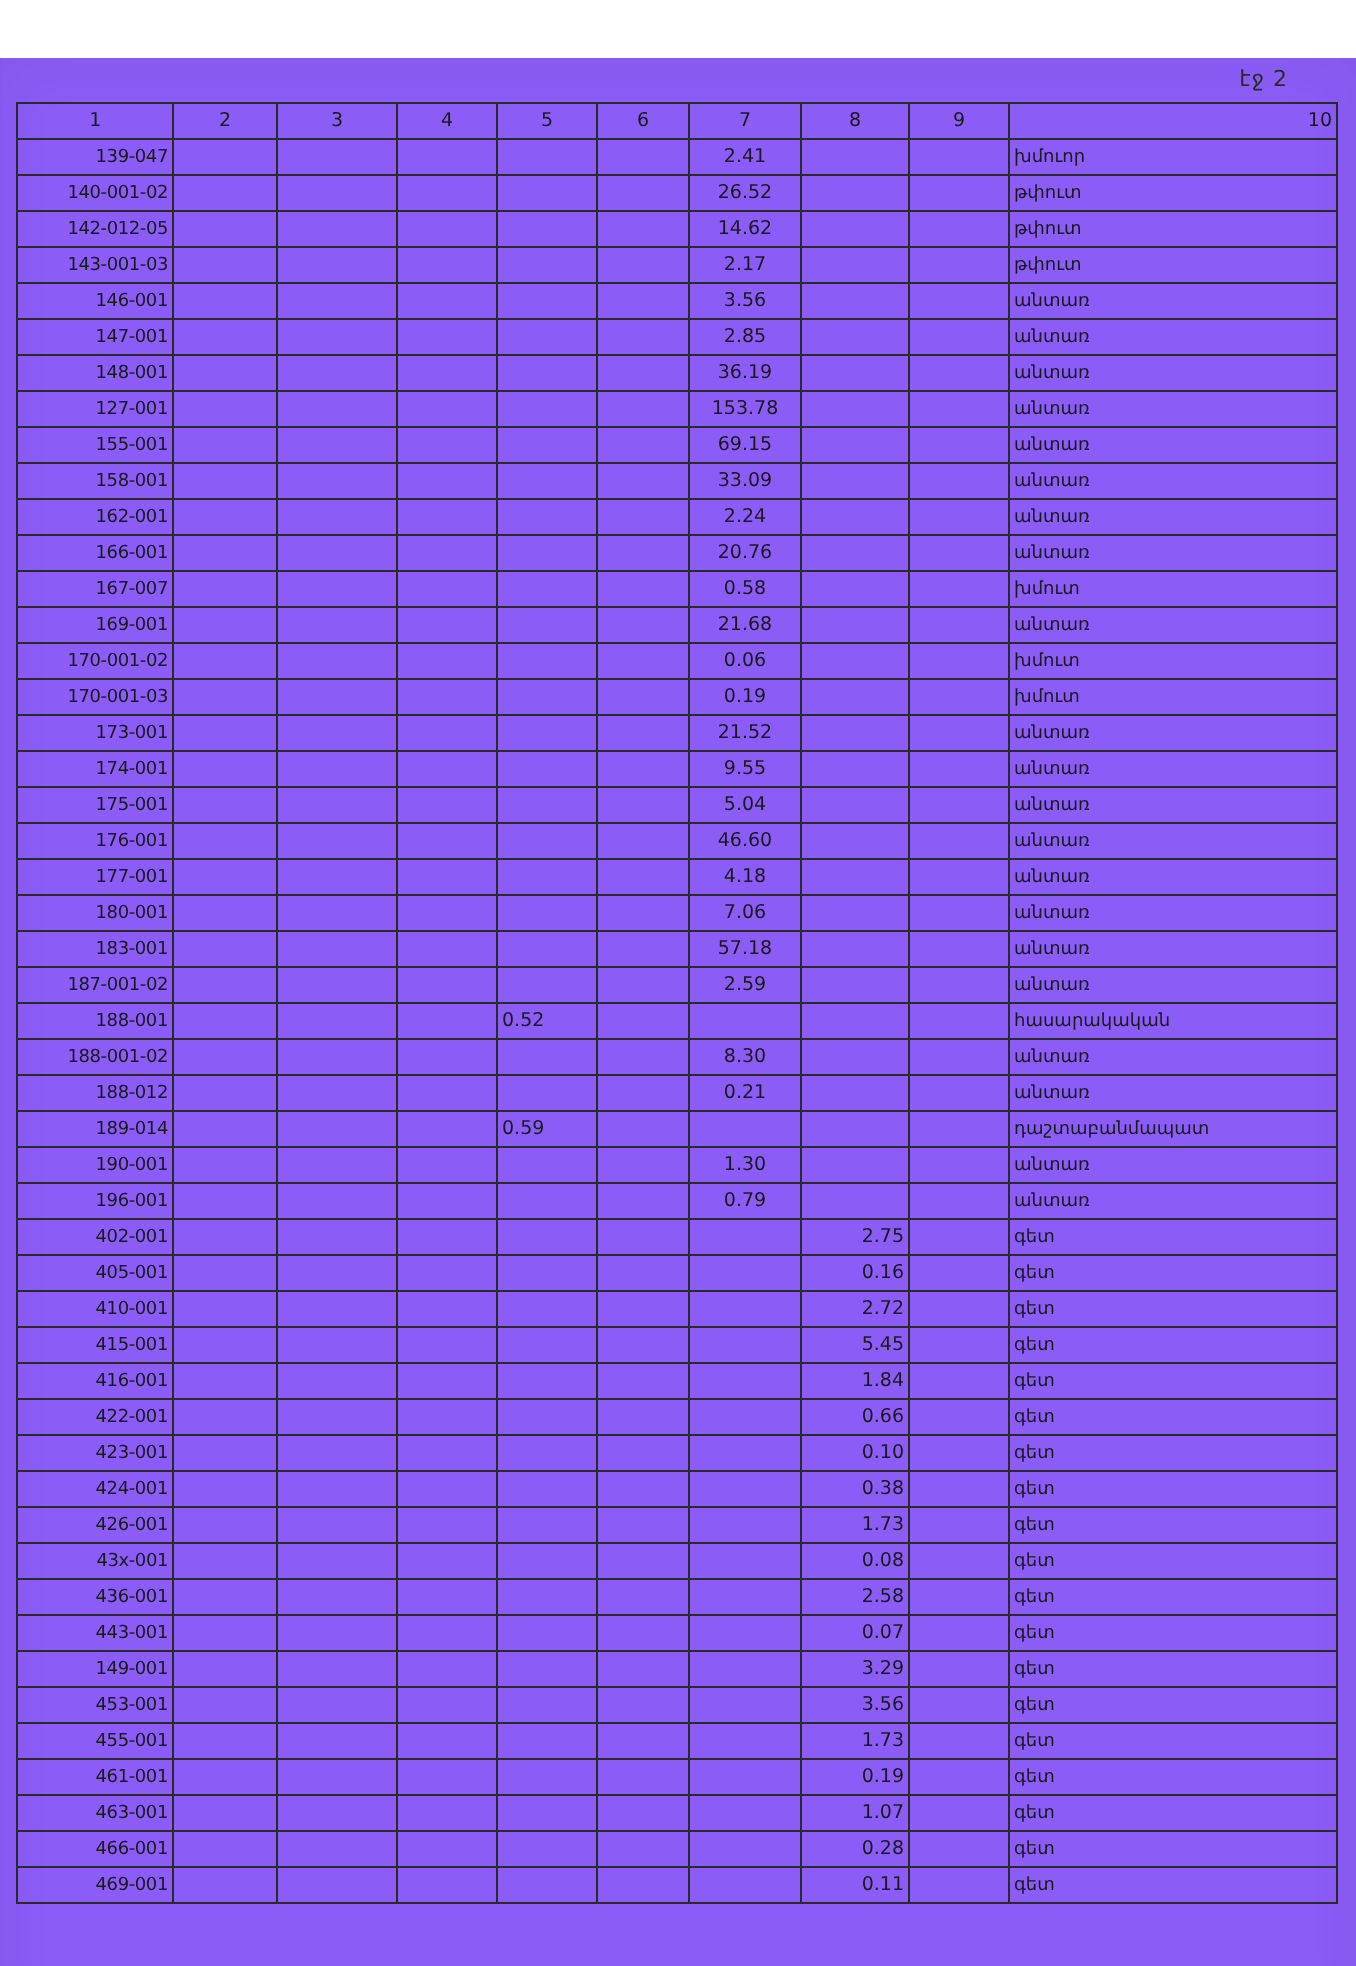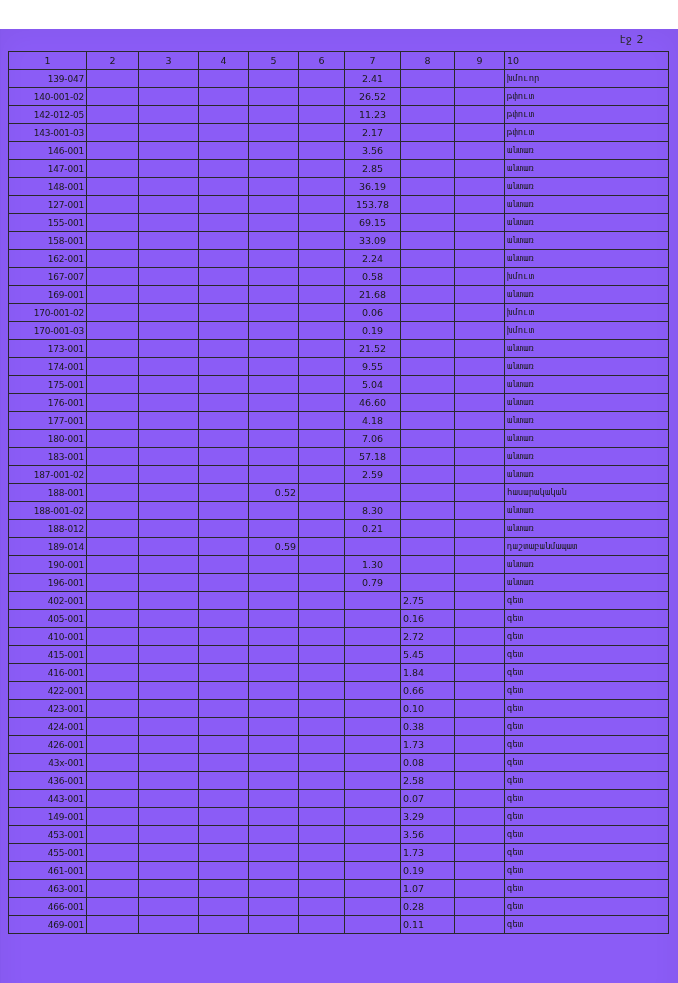--- a/index.html
+++ b/index.html
@@ -54,28 +54,28 @@
   .hdr td {
     text-align: center;
     font-size: 9.5px;
     height: 16px;
     font-family: "DejaVu Sans", sans-serif;
   }
   .c1 { width: 78px; text-align: right; padding-left: 3px; font-family: "DejaVu Sans", sans-serif; font-size: 9px; letter-spacing: -0.2px;}
   .c2 { width: 52px; }
   .c3 { width: 60px; }
   .c4 { width: 50px; }
-  .c5 { width: 50px; text-align: right; }
+  .c5 { width: 50px; text-align: left; }
   .c6 { width: 46px; }
   .c7 { width: 56px; text-align: center; }
-  .c8 { width: 54px; text-align: left; }
+  .c8 { width: 54px; text-align: right; }
   .c9 { width: 50px; }
   .c10 { width: 164px; text-align: left; padding-left: 4px; font-family: "DejaVu Sans", sans-serif; font-size: 9px;}
   .num { font-family: "DejaVu Sans", sans-serif; font-size: 9.5px; }
-  .arm { font-size: 9px; font-family: Liberation Mono, monospace; }
+  .arm { font-size: 9px; }
   
   .grain {
     position: absolute;
     inset: 0;
     pointer-events: none;
     background:
       linear-gradient(90deg, rgba(0,0,0,0.02) 0 1px, transparent 1px 4px),
       linear-gradient(0deg, rgba(0,0,0,0.015) 0 1px, transparent 1px 5px);
     opacity: 0.5;
   }
@@ -111,21 +111,21 @@
         <tr class="hdr">
           <td class="c1" style="text-align:center">1</td>
           <td class="c2">2</td>
           <td class="c3">3</td>
           <td class="c4">4</td>
           <td class="c5">5</td>
           <td class="c6">6</td>
           <td class="c7">7</td>
           <td class="c8">8</td>
           <td class="c9">9</td>
-          <td class="c10" style="text-align:left">10</td>
+          <td class="c10" style="text-align:right">10</td>
         </tr>
       <tr>
             <td class="c1">139-047</td>
             <td class="c2"></td>
             <td class="c3"></td>
             <td class="c4"></td>
             <td class="c5 num"></td>
             <td class="c6"></td>
             <td class="c7 num">2.41</td>
             <td class="c8 num"></td>
@@ -144,21 +144,21 @@
             <td class="c9"></td>
             <td class="c10 arm">թփուտ</td>
           </tr>
           <tr>
             <td class="c1">142-012-05</td>
             <td class="c2"></td>
             <td class="c3"></td>
             <td class="c4"></td>
             <td class="c5 num"></td>
             <td class="c6"></td>
-            <td class="c7 num">11.23</td>
+            <td class="c7 num">14.62</td>
             <td class="c8 num"></td>
             <td class="c9"></td>
             <td class="c10 arm">թփուտ</td>
           </tr>
           <tr>
             <td class="c1">143-001-03</td>
             <td class="c2"></td>
             <td class="c3"></td>
             <td class="c4"></td>
             <td class="c5 num"></td>
@@ -241,20 +241,32 @@
             <td class="c10 arm">անտառ</td>
           </tr>
           <tr>
             <td class="c1">162-001</td>
             <td class="c2"></td>
             <td class="c3"></td>
             <td class="c4"></td>
             <td class="c5 num"></td>
             <td class="c6"></td>
             <td class="c7 num">2.24</td>
+            <td class="c8 num"></td>
+            <td class="c9"></td>
+            <td class="c10 arm">անտառ</td>
+          </tr>
+          <tr>
+            <td class="c1">166-001</td>
+            <td class="c2"></td>
+            <td class="c3"></td>
+            <td class="c4"></td>
+            <td class="c5 num"></td>
+            <td class="c6"></td>
+            <td class="c7 num">20.76</td>
             <td class="c8 num"></td>
             <td class="c9"></td>
             <td class="c10 arm">անտառ</td>
           </tr>
           <tr>
             <td class="c1">167-007</td>
             <td class="c2"></td>
             <td class="c3"></td>
             <td class="c4"></td>
             <td class="c5 num"></td>

